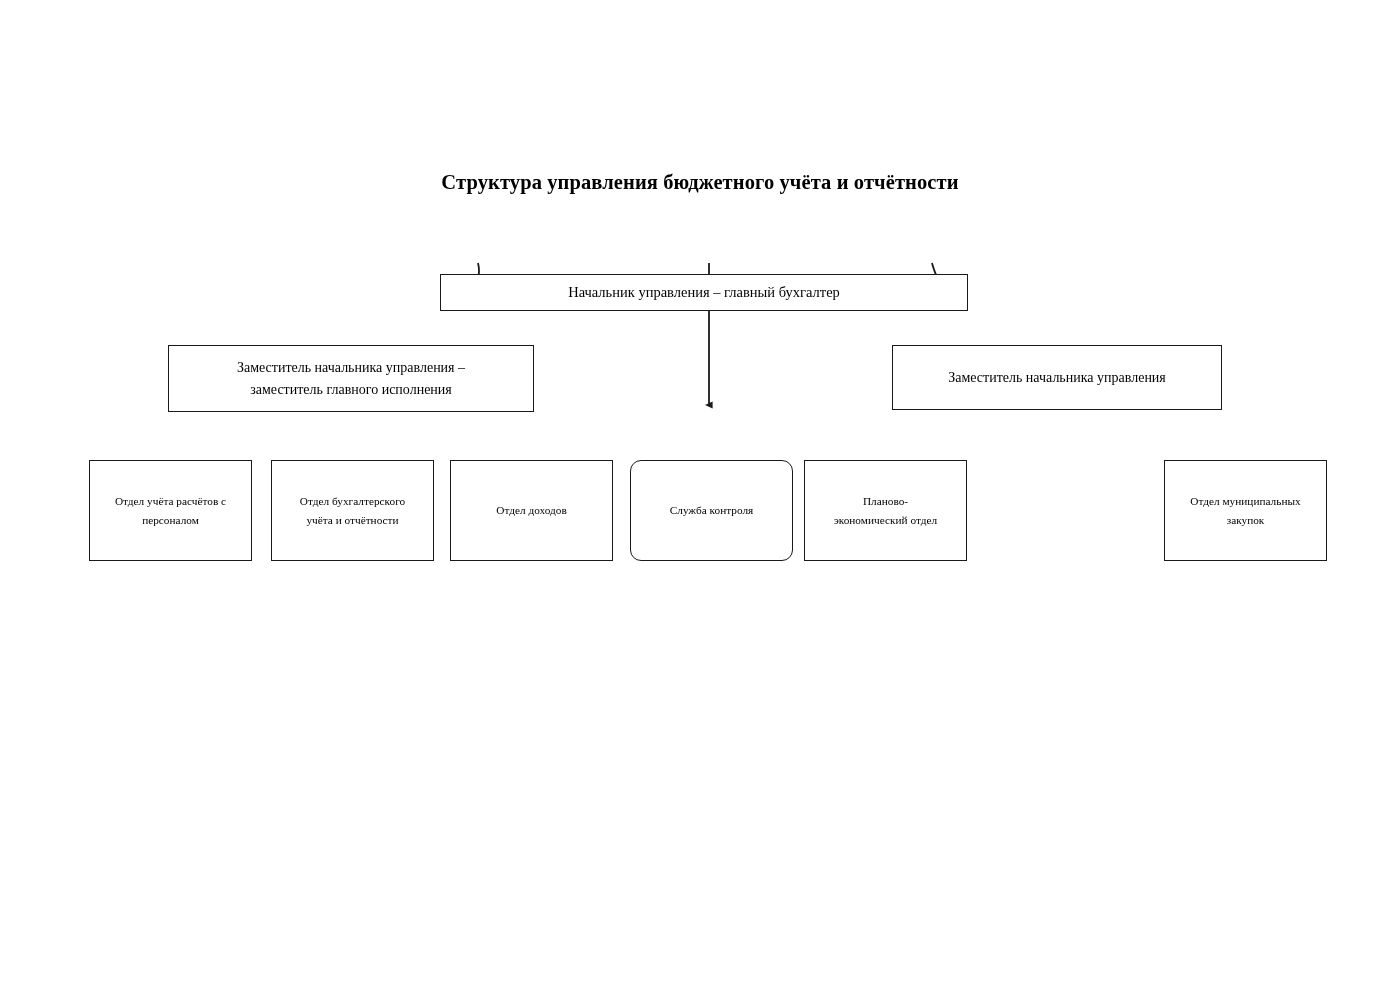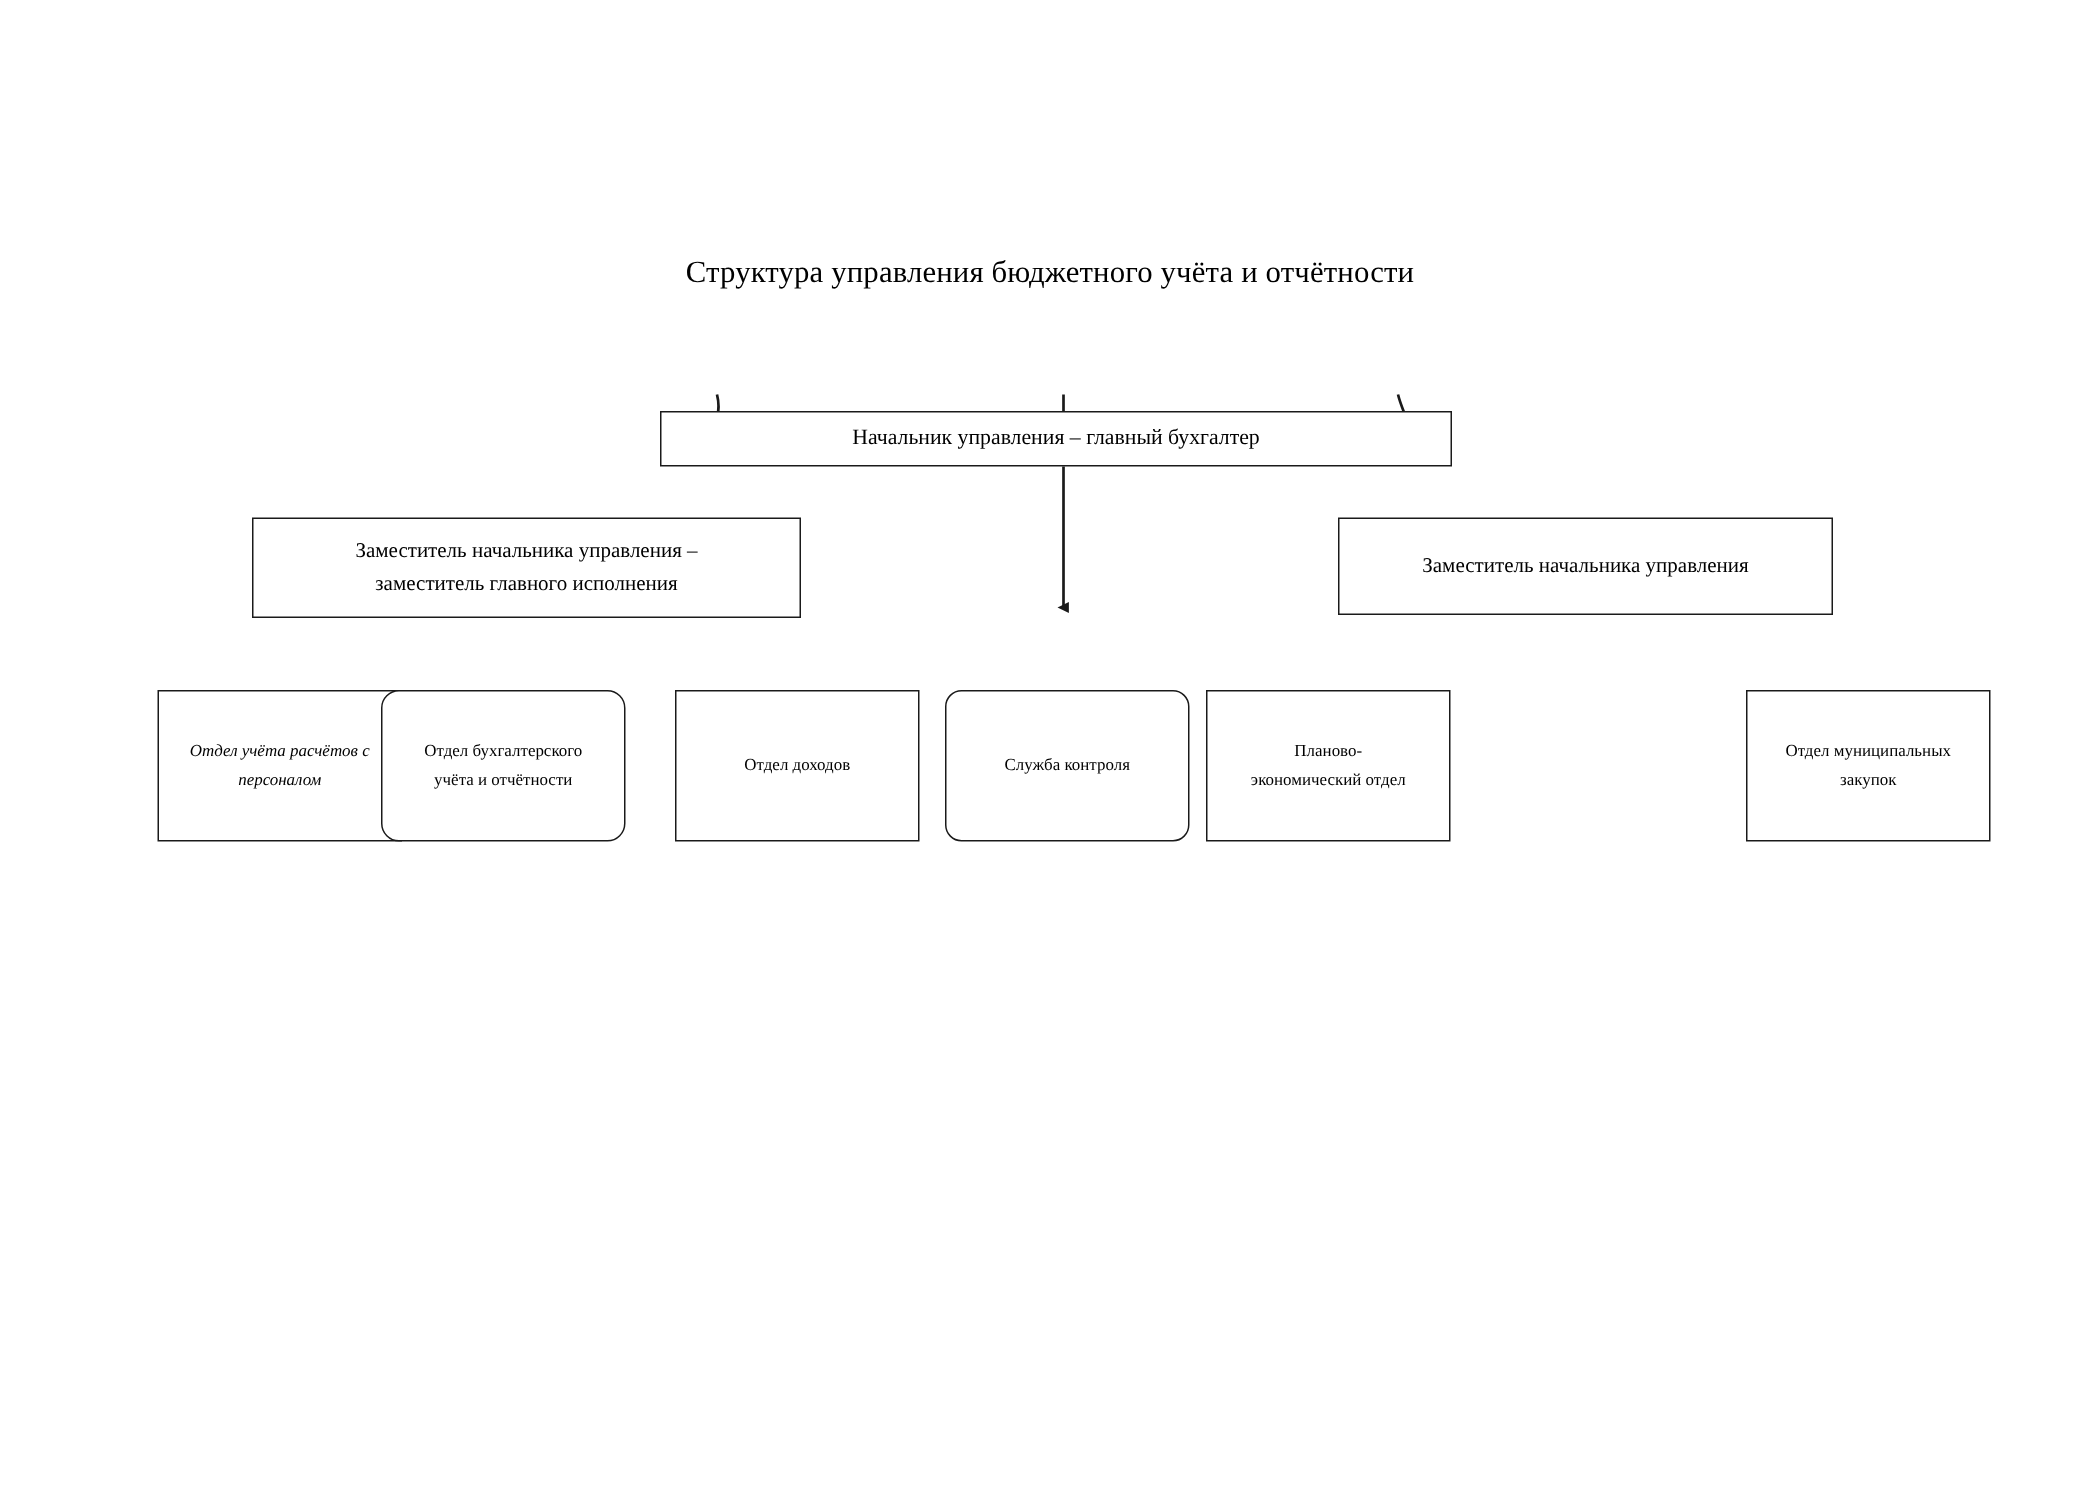--- a/index.html
+++ b/index.html
@@ -33,21 +33,21 @@
     pointer-events: none;
   }
 
   .chart-title {
     position: absolute;
     left: 0;
     top: 170px;
     width: 1400px;
     text-align: center;
     font-size: 20.5px;
-    font-weight: normal;
+    font-weight: bold;
     letter-spacing: 0.1px;
     line-height: 1.2;
   }
 
   .node-box {
     position: absolute;
     box-sizing: border-box;
     border: 1.6px solid #1a1a1a;
     background: #ffffff;
     display: flex;
@@ -100,22 +100,22 @@
   .level-3 {
     top: 412px;
     width: 163px;
     height: 101px;
     align-items: center;
   }
   .level-3 .node-label {
     font-size: 11.3px;
     line-height: 1.62;
   }
-  .level-3.dept-0 { left: 105px; font-style: italic; }
-  .level-3.dept-1 { left: 254px; border-radius: 12px; }
+  .level-3.dept-0 { left: 89px; }
+  .level-3.dept-1 { left: 271px; }
   .level-3.dept-2 { left: 450px; }
   .level-3.dept-3 { left: 630px; border-radius: 11px; }
   .level-3.dept-4 { left: 804px; }
   .level-3.dept-5 { left: 993px; align-items: flex-start; }
   .level-3.dept-5 .node-label { padding-top: 9px; }
   .level-3.dept-6 { left: 1164px; }
 </style>
 </head>
 <body>
 

